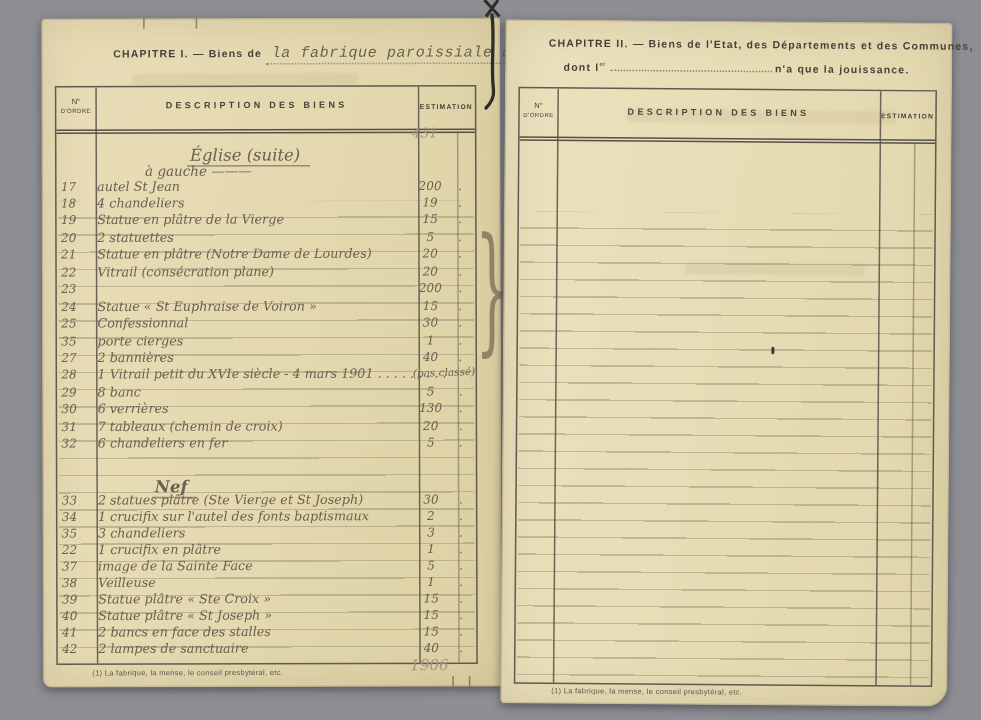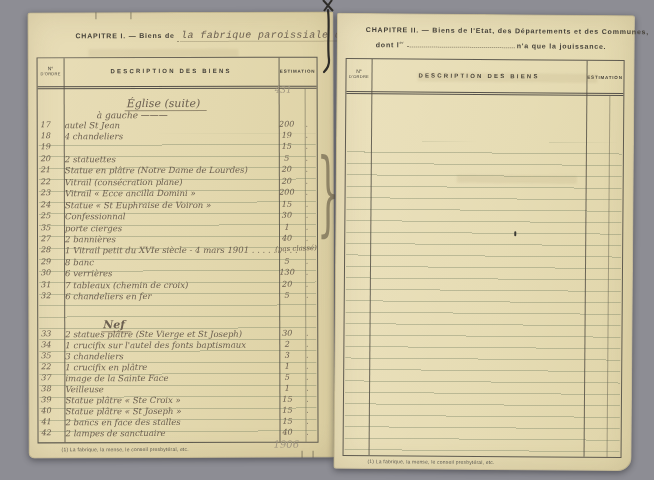--- a/index.html
+++ b/index.html
@@ -117,20 +117,21 @@
     <span class="cents hand">.</span>
   </div>
       <div class="entry-row" style="top: 117.95px;">
     <span class="no hand">18</span>
     <span class="desc hand">4 chandeliers</span>
     <span class="est hand">19</span>
     <span class="cents hand">.</span>
   </div>
       <div class="entry-row" style="top: 129.4px;">
     <span class="no hand">19</span>
+    <span class="desc hand">Statue en plâtre de la Vierge</span>
     <span class="est hand">15</span>
     <span class="cents hand">.</span>
   </div>
       <div class="entry-row" style="top: 140.85px;">
     <span class="no hand">20</span>
     <span class="desc hand">2 statuettes</span>
     <span class="est hand">5</span>
     <span class="cents hand">.</span>
   </div>
       <div class="entry-row" style="top: 152.3px;">
@@ -140,21 +141,20 @@
     <span class="cents hand">.</span>
   </div>
       <div class="entry-row" style="top: 163.75px;">
     <span class="no hand">22</span>
     <span class="desc hand">Vitrail (consécration plane)</span>
     <span class="est hand">20</span>
     <span class="cents hand">.</span>
   </div>
       <div class="entry-row" style="top: 175.2px;">
     <span class="no hand">23</span>
-    <span class="desc hand">Vitrail « Ecce ancilla Domini »</span>
     <span class="est hand">200</span>
     <span class="cents hand">.</span>
   </div>
       <div class="entry-row" style="top: 186.65px;">
     <span class="no hand">24</span>
     <span class="desc hand">Statue « St Euphraise de Voiron »</span>
     <span class="est hand">15</span>
     <span class="cents hand">.</span>
   </div>
       <div class="entry-row" style="top: 198.1px;">

